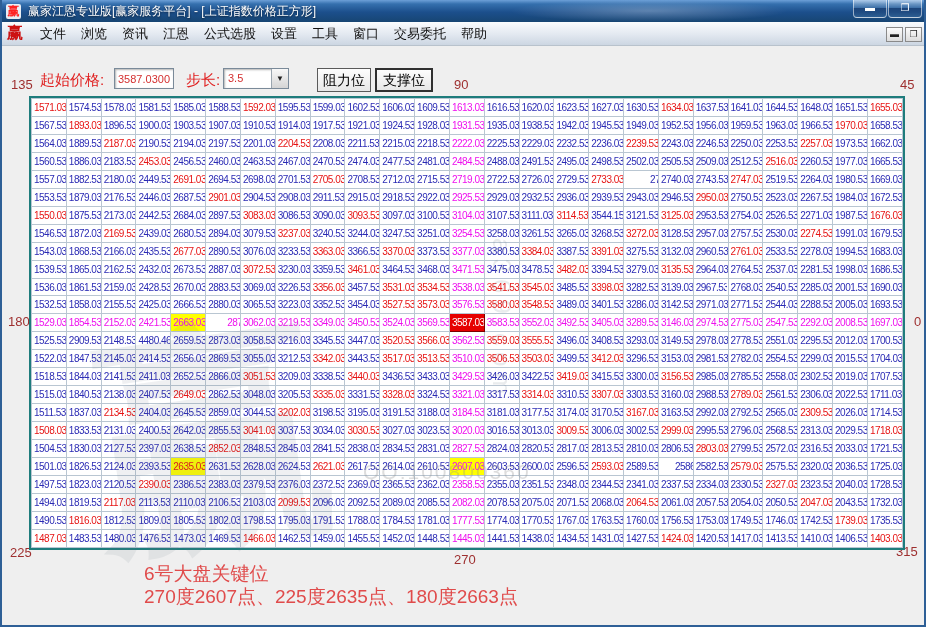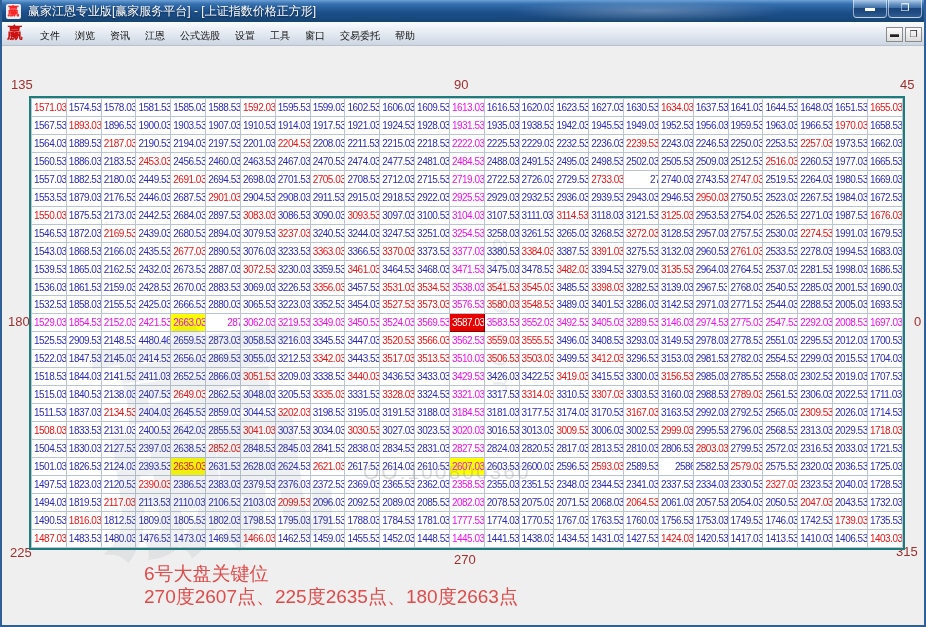--- a/index.html
+++ b/index.html
@@ -22,21 +22,21 @@
   #win-buttons { position:absolute; right:4px; top:0; display:flex; }
   .winbtn { width:34px; height:18px; margin-left:1px;
     background:linear-gradient(rgba(255,255,255,.45), rgba(255,255,255,.1) 45%, rgba(0,0,30,.25) 50%, rgba(90,140,190,.3));
     border:1px solid rgba(255,255,255,.55); border-top:none; border-radius:0 0 4px 4px;
     color:#fff; font-size:10px; text-align:center; line-height:16px; }
   
   #menubar { position:absolute; left:0; top:22px; width:922px; height:24px;
     background:linear-gradient(#fafcfe, #e2e8f0 55%, #ccd6e2);
     border-bottom:1px solid #b8c2cc; display:flex; align-items:center; }
   #menu-logo { color:#cc1111; font-weight:bold; font-size:16px; margin:0 10px 0 5px; }
-  .menu-item { font-size:10px; color:#111; padding:3px 7px; margin-right:1px; white-space:nowrap; }
+  .menu-item { font-size:13px; color:#111; padding:3px 7px; margin-right:1px; white-space:nowrap; }
   #mdi-controls { position:absolute; right:2px; bottom:3px; display:flex; }
   .mdibtn { width:17px; height:15px; margin-left:2px; background:linear-gradient(#fcfcfc,#dcdcdc);
     border:1px solid #8a8a8a; font-size:9px; line-height:13px; text-align:center; color:#222; }
   
   #toolbar { position:absolute; left:0; top:46px; width:922px; height:50px; background:#efefef; }
   .tool-label { position:absolute; font-size:15px; color:#e02020; top:25px; white-space:nowrap; }
   #start-price-input { position:absolute; left:112px; top:22px; width:60px; height:21px;
     border:1px solid #7a8a99; box-shadow:inset 1px 1px 2px rgba(0,0,0,.3); background:#fff;
     color:#d43030; font-size:11px; font-family:"Liberation Sans",sans-serif; padding:1px 3px; }
   #step-combo { position:absolute; left:221px; top:22px; width:66px; height:21px;
@@ -93,20 +93,31 @@
 
   <div id="menubar">
     <span id="menu-logo">赢</span>
     <span id="menu-items"><span class="menu-item">文件</span><span class="menu-item">浏览</span><span class="menu-item">资讯</span><span class="menu-item">江恩</span><span class="menu-item">公式选股</span><span class="menu-item">设置</span><span class="menu-item">工具</span><span class="menu-item">窗口</span><span class="menu-item">交易委托</span><span class="menu-item">帮助</span></span>
     <span id="mdi-controls">
       <span class="mdibtn">▬</span>
       <span class="mdibtn">❐</span>
     </span>
   </div>
 
+  <div id="toolbar">
+    <span class="tool-label" style="left:38px">起始价格:</span>
+    <input id="start-price-input" value="3587.0300" style="">
+    <span class="tool-label" style="left:184px">步长:</span>
+    <div id="step-combo">
+      <span class="val">3.5</span>
+      <span id="combo-arrow">▼</span>
+    </div>
+    <div class="toolbtn" id="btn-resistance">阻力位</div>
+    <div class="toolbtn" id="btn-support">支撑位</div>
+  </div>
 
   <div class="angle" id="ang-135">135</div>
   <div class="angle" id="ang-90">90</div>
   <div class="angle" id="ang-45">45</div>
   <div class="angle" id="ang-180">180</div>
   <div class="angle" id="ang-0">0</div>
   <div class="angle" id="ang-225">225</div>
   <div class="angle" id="ang-270">270</div>
   <div class="angle" id="ang-315">315</div>
 
@@ -285,21 +296,21 @@
             <td class="fg-red" style="border-left-color:#1e7c7c;border-top-color:#1e7c7c;">3083.03</td>
             <td style="border-top-color:#1e7c7c;">3086.53</td>
             <td style="border-top-color:#1e7c7c;">3090.03</td>
             <td class="fg-red" style="border-top-color:#1e7c7c;">3093.53</td>
             <td style="border-top-color:#1e7c7c;">3097.03</td>
             <td style="border-top-color:#1e7c7c;">3100.53</td>
             <td class="fg-mag" style="border-top-color:#1e7c7c;">3104.03</td>
             <td style="border-top-color:#1e7c7c;">3107.53</td>
             <td style="border-top-color:#1e7c7c;">3111.03</td>
             <td class="fg-red" style="border-top-color:#1e7c7c;">3114.53</td>
-            <td style="border-top-color:#1e7c7c;">3118.03</td>
+            <td style="border-top-color:#1e7c7c;">3544.15</td>
             <td style="border-top-color:#1e7c7c;">3121.53</td>
             <td class="fg-red" style="border-top-color:#1e7c7c;">3125.03</td>
             <td style="border-left-color:#1e7c7c;">2953.53</td>
             <td style="border-left-color:#1e7c7c;">2754.03</td>
             <td style="border-left-color:#1e7c7c;">2526.53</td>
             <td style="border-left-color:#1e7c7c;">2271.03</td>
             <td style="border-left-color:#1e7c7c;">1987.53</td>
             <td class="fg-red" style="border-left-color:#1e7c7c;">1676.03</td>
           </tr>
           <tr>

